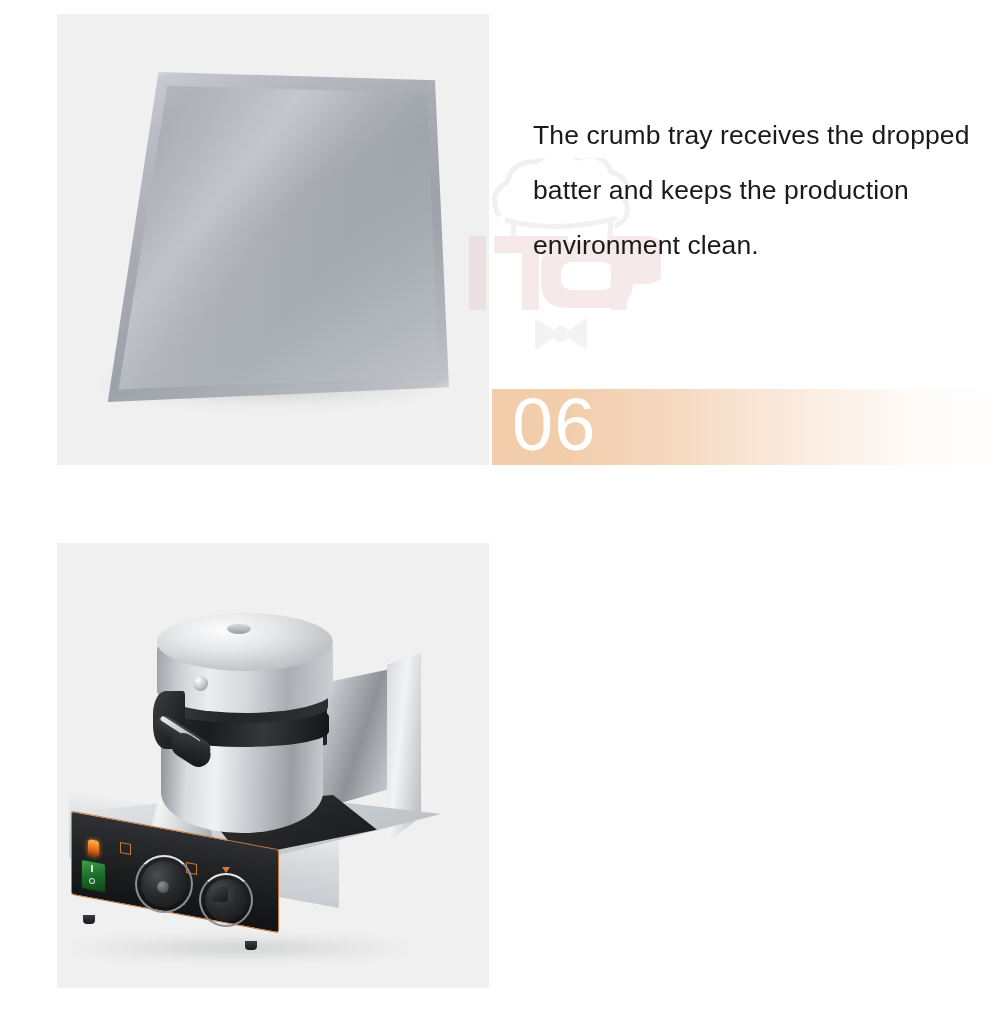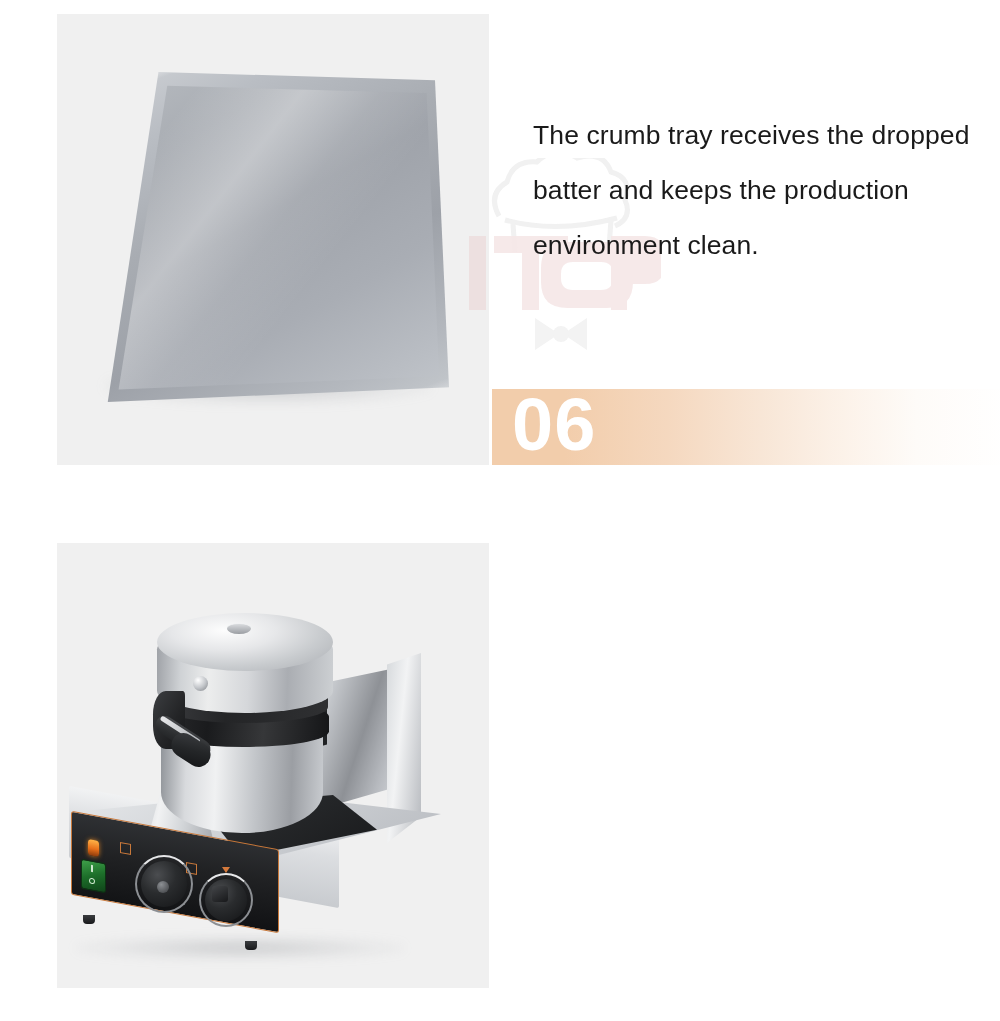--- a/index.html
+++ b/index.html
@@ -399,21 +399,21 @@
     background: linear-gradient(90deg,
         #f2cdab 0%, #f2cdab 14%, #f5d8bf 34%, #f8e6d6 52%,
         #fcf2e9 68%, #fefbf8 82%, #ffffff 100%);
   }
   .bar-06 { top: 389px; }
 
   .badge-number {
     position: absolute;
     color: #ffffff;
     font-size: 74px;
-    font-weight: 700;
+    font-weight: 400;
     line-height: 76px;
     letter-spacing: 1px;
   }
   .num-06 { left: 503px; top: 387px; }
 </style>
 </head>
 <body>
 
 <div class="page">
 

